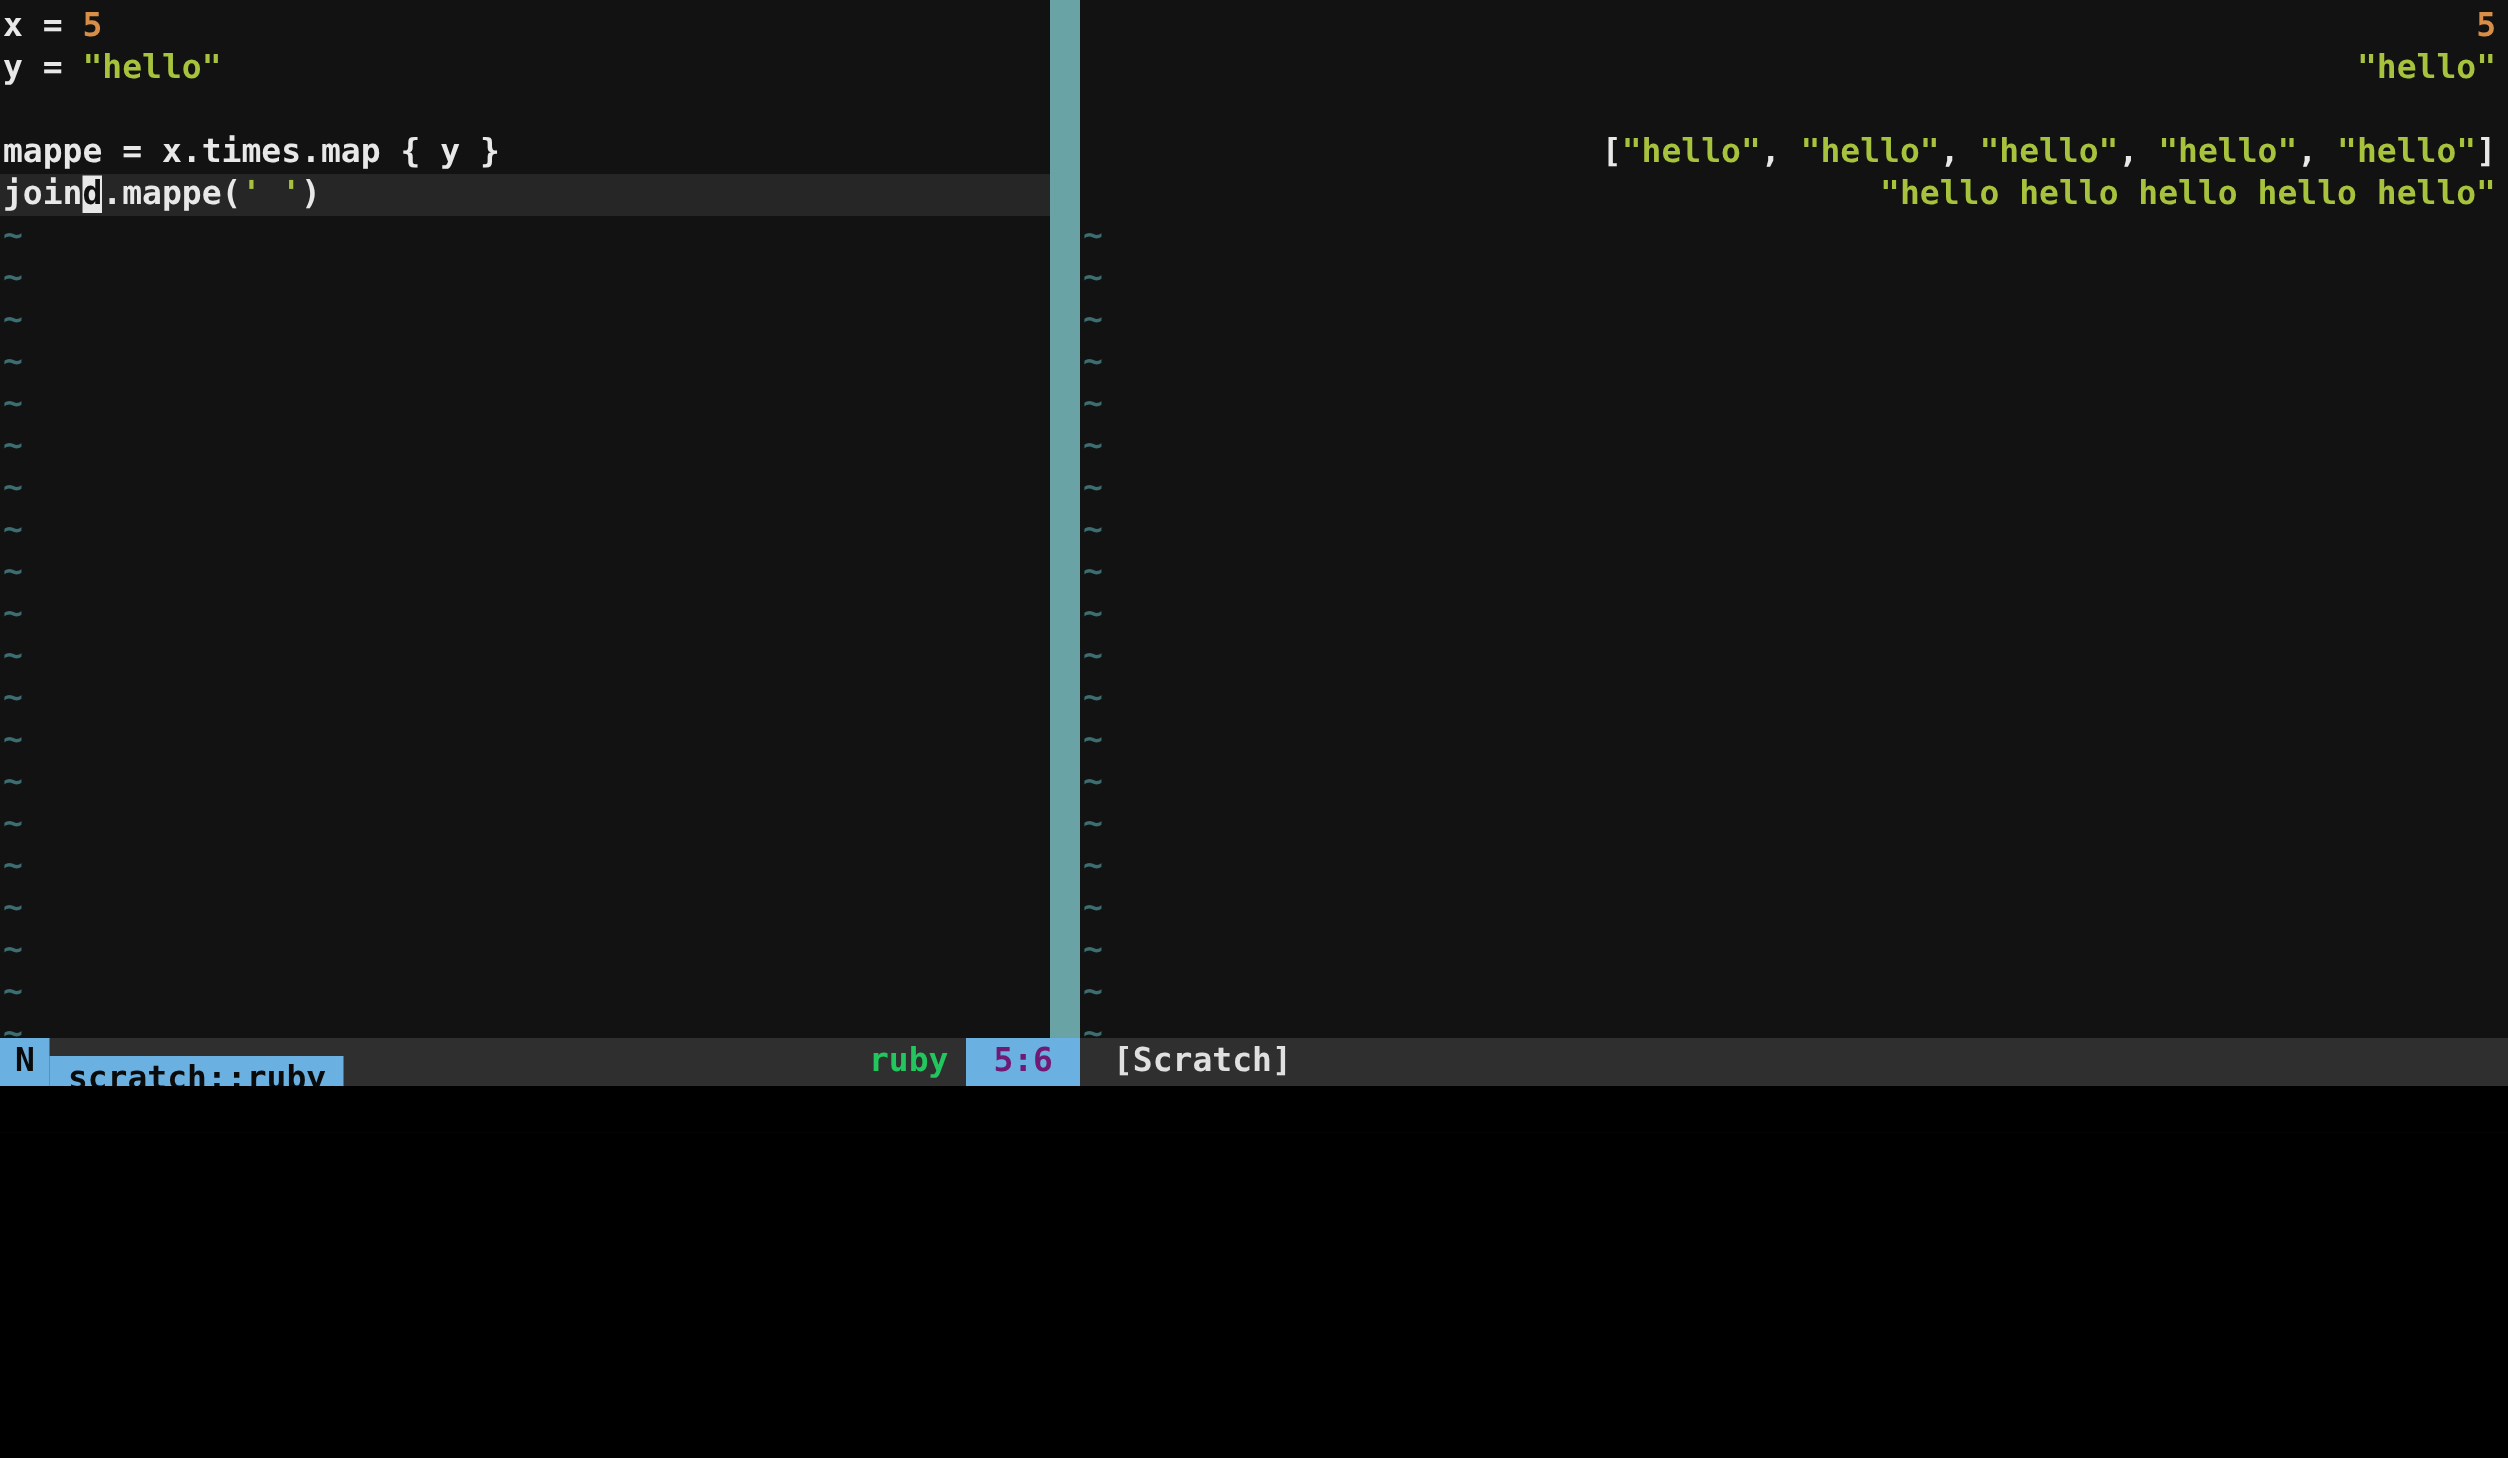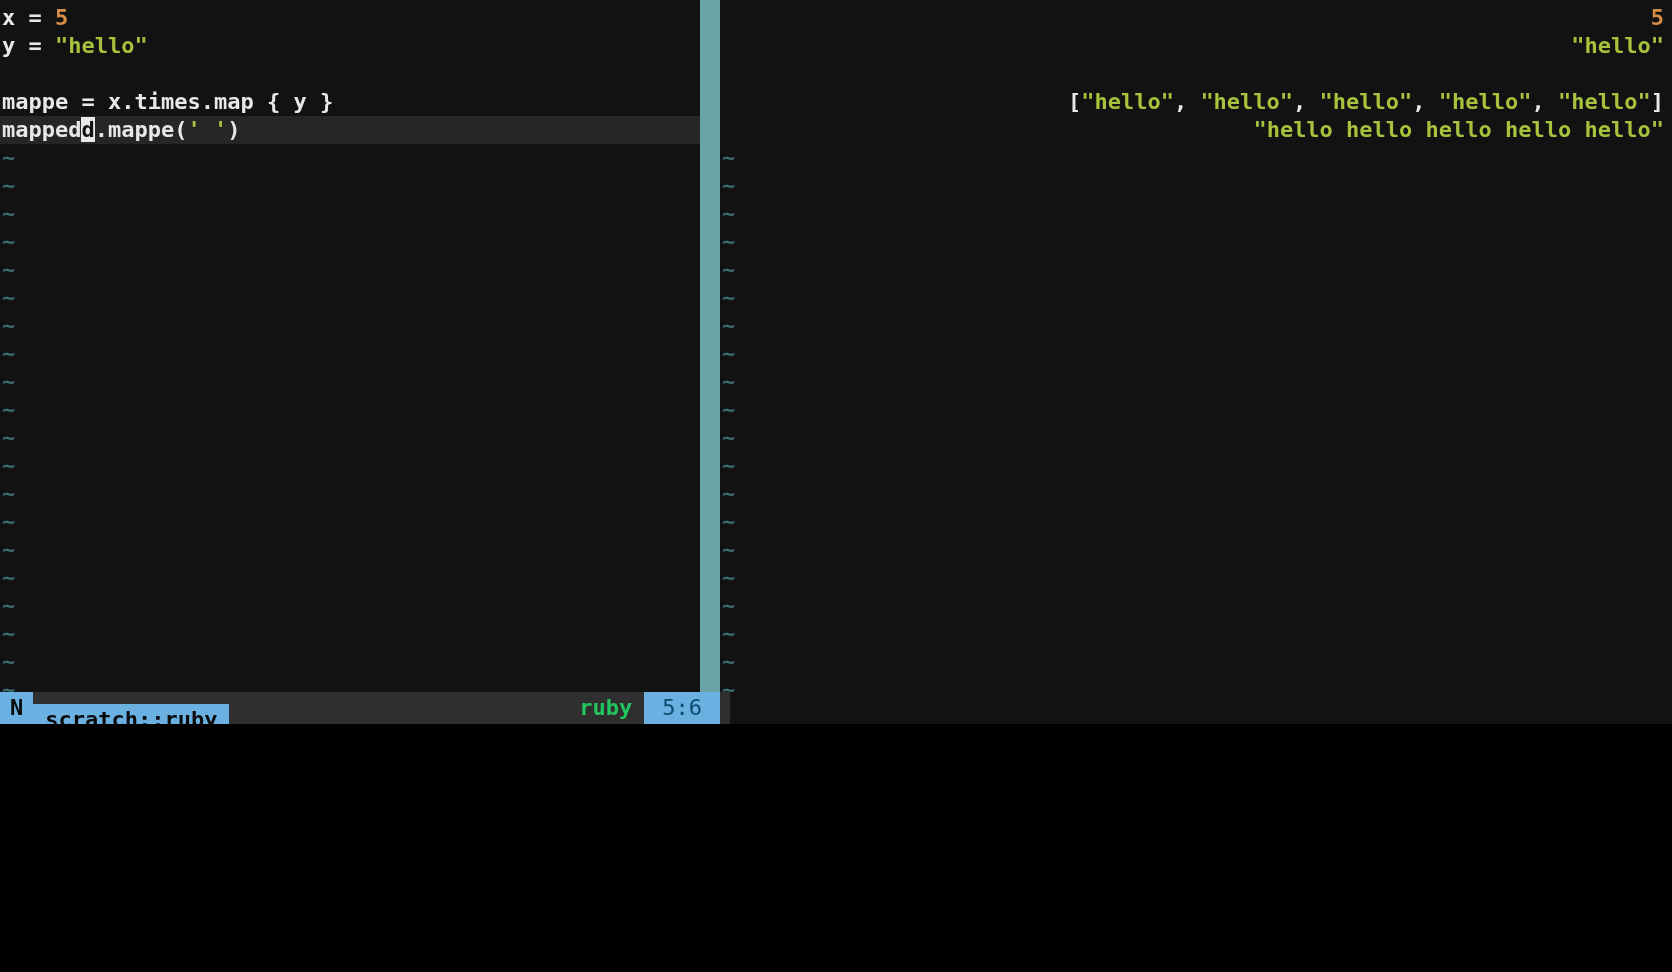--- a/index.html
+++ b/index.html
@@ -82,42 +82,42 @@
     display: flex;
     flex-direction: row;
     background: #2f2f2f;
     color: #cfcfcf;
   }
   .seg { padding: 0 12px; white-space: pre; }
   .seg-mode { background: #6ab1e1; color: #0a0a0a; font-weight: bold; padding: 0 10px; }
   .seg-file { background: #6ab1e1; color: #0a0a0a; font-weight: bold; flex: 0 0 auto; margin-top: 12px; }
   .seg-spacer { flex: 1 1 auto; }
   .seg-ft { color: #22c55e; }
-  .seg-pos { background: #6ab1e1; color: #0c4a6e; font-weight: normal; padding: 0 18px; }
+  .seg-pos { background: #6ab1e1; color: #701a75; font-weight: bold; padding: 0 18px; }
   .seg-gap { flex: 0 0 10px; background: #2f2f2f; }
   .seg-scratch { color: #e0e0e0; font-weight: bold; }
   .cmdline {
     height: 34px;
     background: #000;
   }
 </style>
 </head>
 <body>
 
 <div class="viewport">
 
   <div class="panes">
 
     <div class="pane pane-left">
       <div class="buffer" id="buffer-left">
           <div class="line"><span class="tok-id">x</span><span class="tok-op"> = </span><span class="tok-num">5</span></div>
           <div class="line"><span class="tok-id">y</span><span class="tok-op"> = </span><span class="tok-str">"hello"</span></div>
           <div class="line"></div>
           <div class="line"><span class="tok-id">mappe</span><span class="tok-op"> = </span><span class="tok-id">x</span><span class="tok-punct">.</span><span class="tok-id">times</span><span class="tok-punct">.</span><span class="tok-id">map</span><span class="tok-punct"> { </span><span class="tok-id">y</span><span class="tok-punct"> }</span></div>
-          <div class="line current"><span class="tok-id">mapped</span><span class="cursor-block">d</span><span class="tok-punct">.</span><span class="tok-id">mappe</span><span class="tok-punct">(</span><span class="tok-str">' '</span><span class="tok-punct">)</span></div>
+          <div class="line current"><span class="tok-id">join</span><span class="cursor-block">d</span><span class="tok-punct">.</span><span class="tok-id">mappe</span><span class="tok-punct">(</span><span class="tok-str">' '</span><span class="tok-punct">)</span></div>
           <div class="line"><span class="tilde">~</span></div>
           <div class="line"><span class="tilde">~</span></div>
           <div class="line"><span class="tilde">~</span></div>
           <div class="line"><span class="tilde">~</span></div>
           <div class="line"><span class="tilde">~</span></div>
           <div class="line"><span class="tilde">~</span></div>
           <div class="line"><span class="tilde">~</span></div>
           <div class="line"><span class="tilde">~</span></div>
           <div class="line"><span class="tilde">~</span></div>
           <div class="line"><span class="tilde">~</span></div>
@@ -174,17 +174,21 @@
 
   <div class="statusbar">
     <div class="status-left">
       <div class="seg seg-mode">N</div>
       <div class="seg seg-file">scratch::ruby</div>
       <div class="seg seg-spacer"></div>
       <div class="seg seg-ft">ruby</div>
       <div class="seg seg-pos">5:6</div>
     </div>
     <div class="seg-gap"></div>
+    <div class="status-right">
+      <div class="seg seg-scratch">[Scratch]</div>
+      <div class="seg seg-spacer"></div>
+    </div>
   </div>
 
   <div class="cmdline"></div>
 
 </div>
 
 </body></html>

